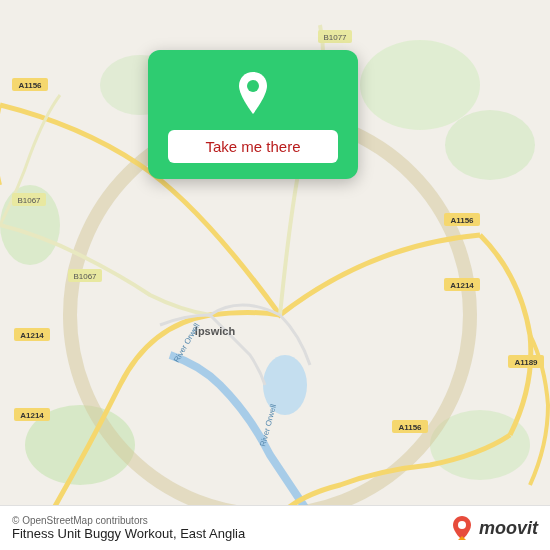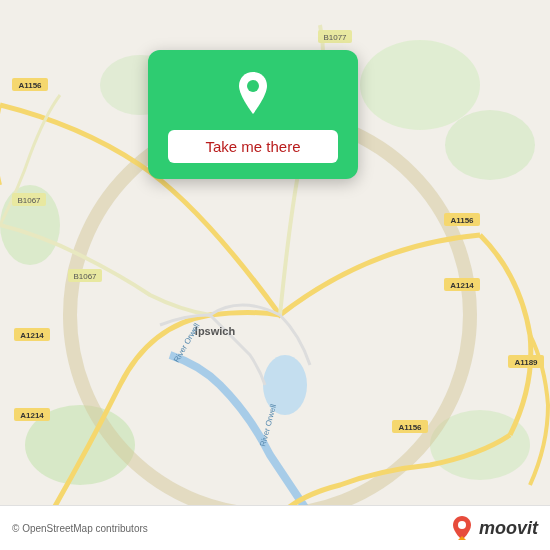--- a/index.html
+++ b/index.html
@@ -193,20 +193,23 @@
       <path d="M26 4 C18 4 12 10 12 18 C12 28 26 46 26 46 C26 46 40 28 40 18 C40 10 34 4 26 4 Z" fill="white"></path>
       <circle cx="26" cy="18" r="6" fill="#2ecc71"></circle>
     </svg>
 
     <button class="take-me-there-btn">Take me there</button>
   </div>
 
   <div class="bottom-bar">
     <div class="bottom-bar-left">
       <span class="copyright-text">© OpenStreetMap contributors</span>
+      <span class="location-title">
+        <span>Fitness Unit Buggy Workout</span>, <span>East Anglia</span>
+      </span>
     </div>
 
     <div class="moovit-logo">
       <svg class="moovit-pin" viewBox="0 0 28 28">
         <path d="M14 2 C9 2 5 6 5 11 C5 18 14 26 14 26 C14 26 23 18 23 11 C23 6 19 2 14 2 Z" fill="#e74c3c"></path>
         <circle cx="14" cy="11" r="4" fill="white"></circle>
         <path d="M 10 26 L 14 22 L 18 26" fill="#f39c12"></path>
       </svg>
       <span class="moovit-text">moovit</span>
     </div>

